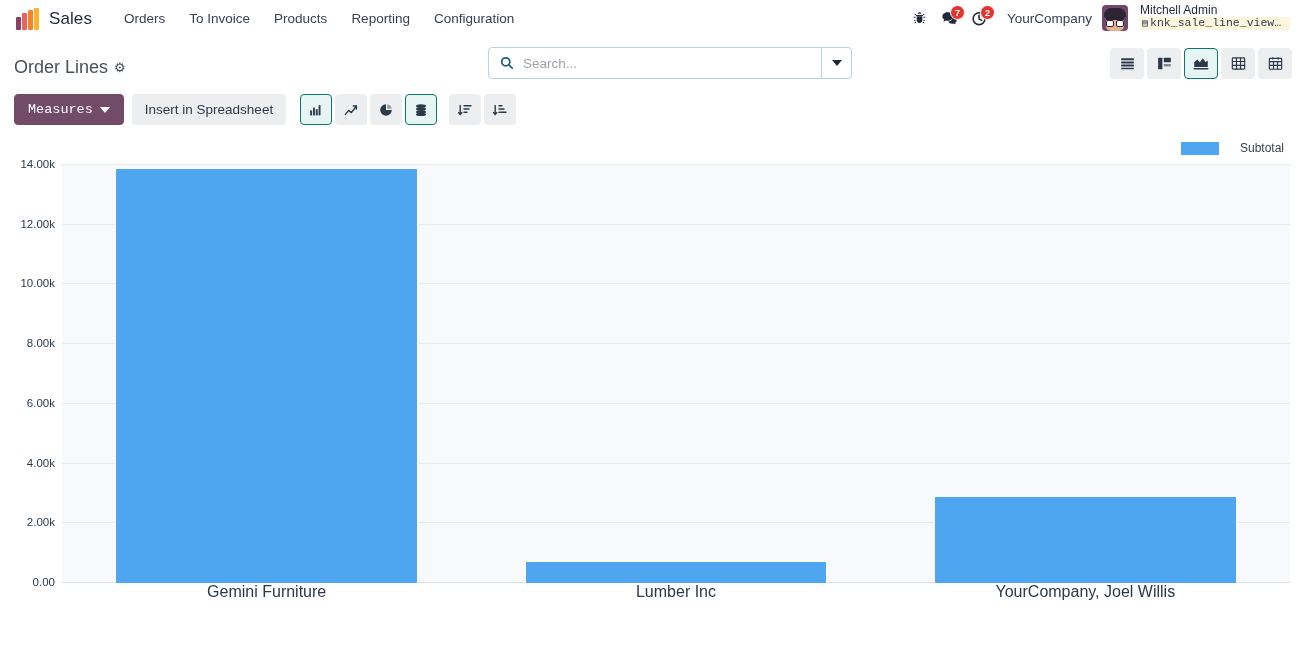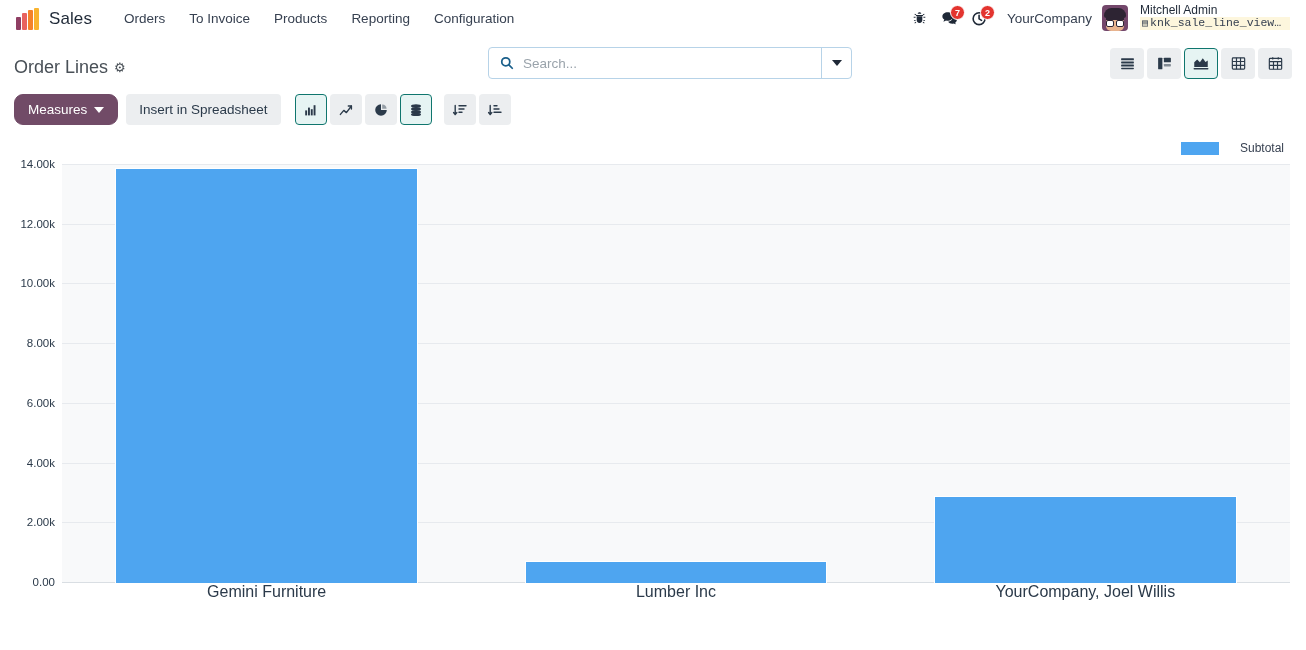--- a/index.html
+++ b/index.html
@@ -233,26 +233,26 @@
     padding: 6px 14px 10px 14px;
     display: flex;
     align-items: center;
     gap: 8px;
     background: #fff;
   }
   .btn-measures {
     background: #714b67;
     color: #fff;
     border: 1px solid #714b67;
-    border-radius: 9px;
+    border-radius: 4px;
     font-size: 13.5px;
     padding: 7px 13px;
     display: flex; align-items: center; gap: 7px;
     cursor: pointer;
-    font-family: Liberation Sans, sans-serif;
+    font-family: Liberation Mono, monospace;
   }
   .btn-spreadsheet {
     background: #eceef0;
     color: #2b3a4a;
     border: 1px solid transparent;
     border-radius: 4px;
     font-size: 13.5px;
     padding: 7px 12px;
     cursor: pointer;
     font-family: "Liberation Sans", sans-serif;

